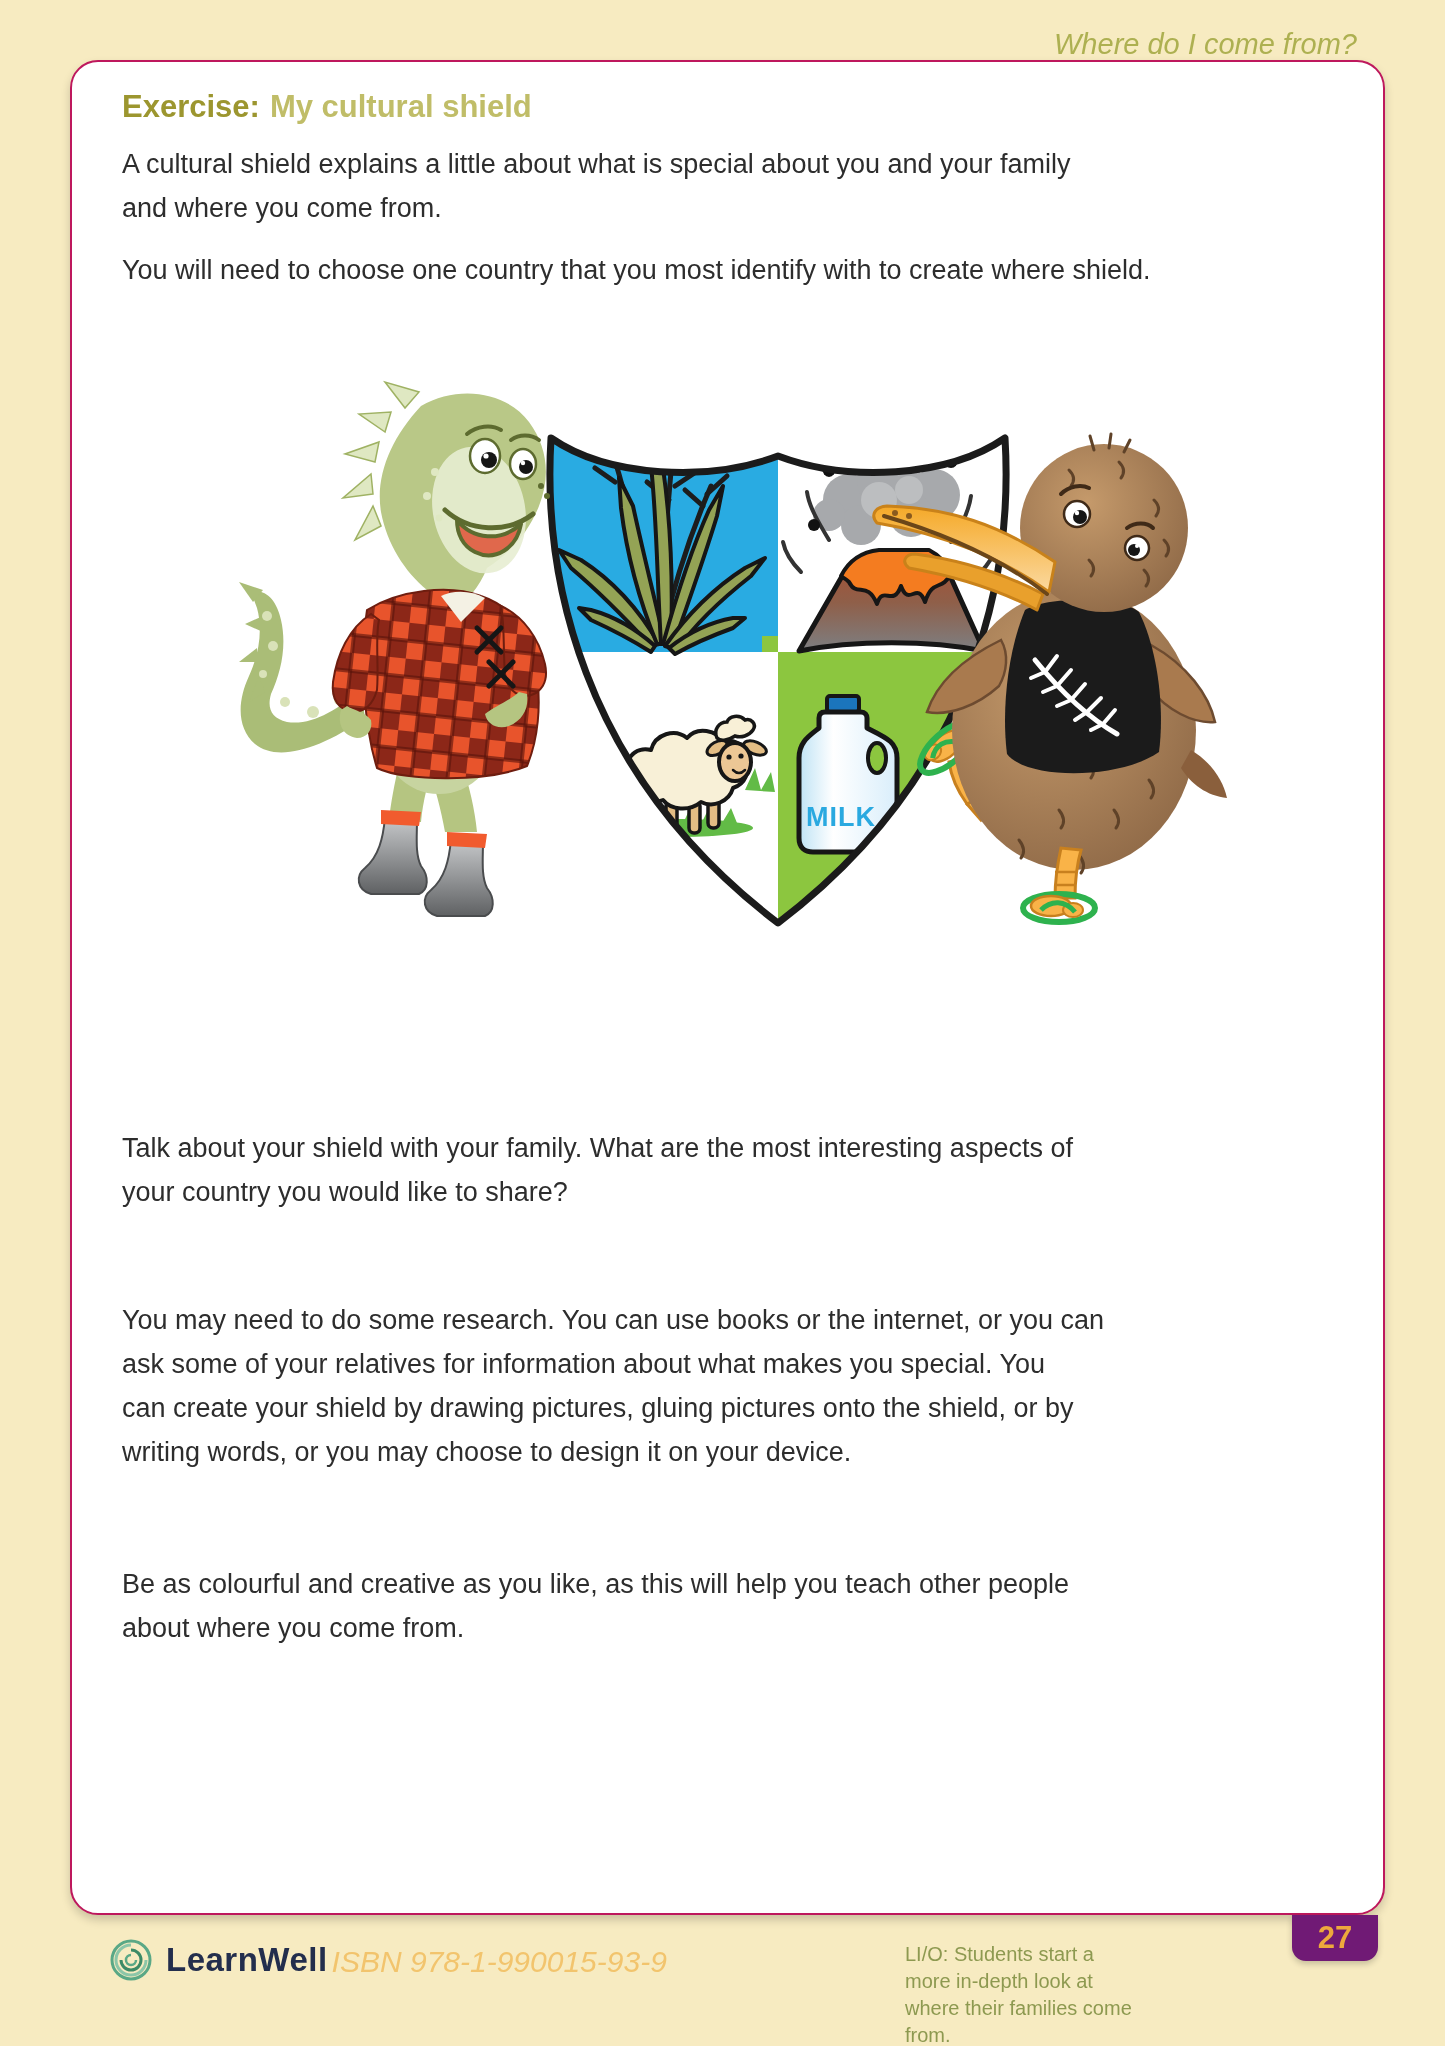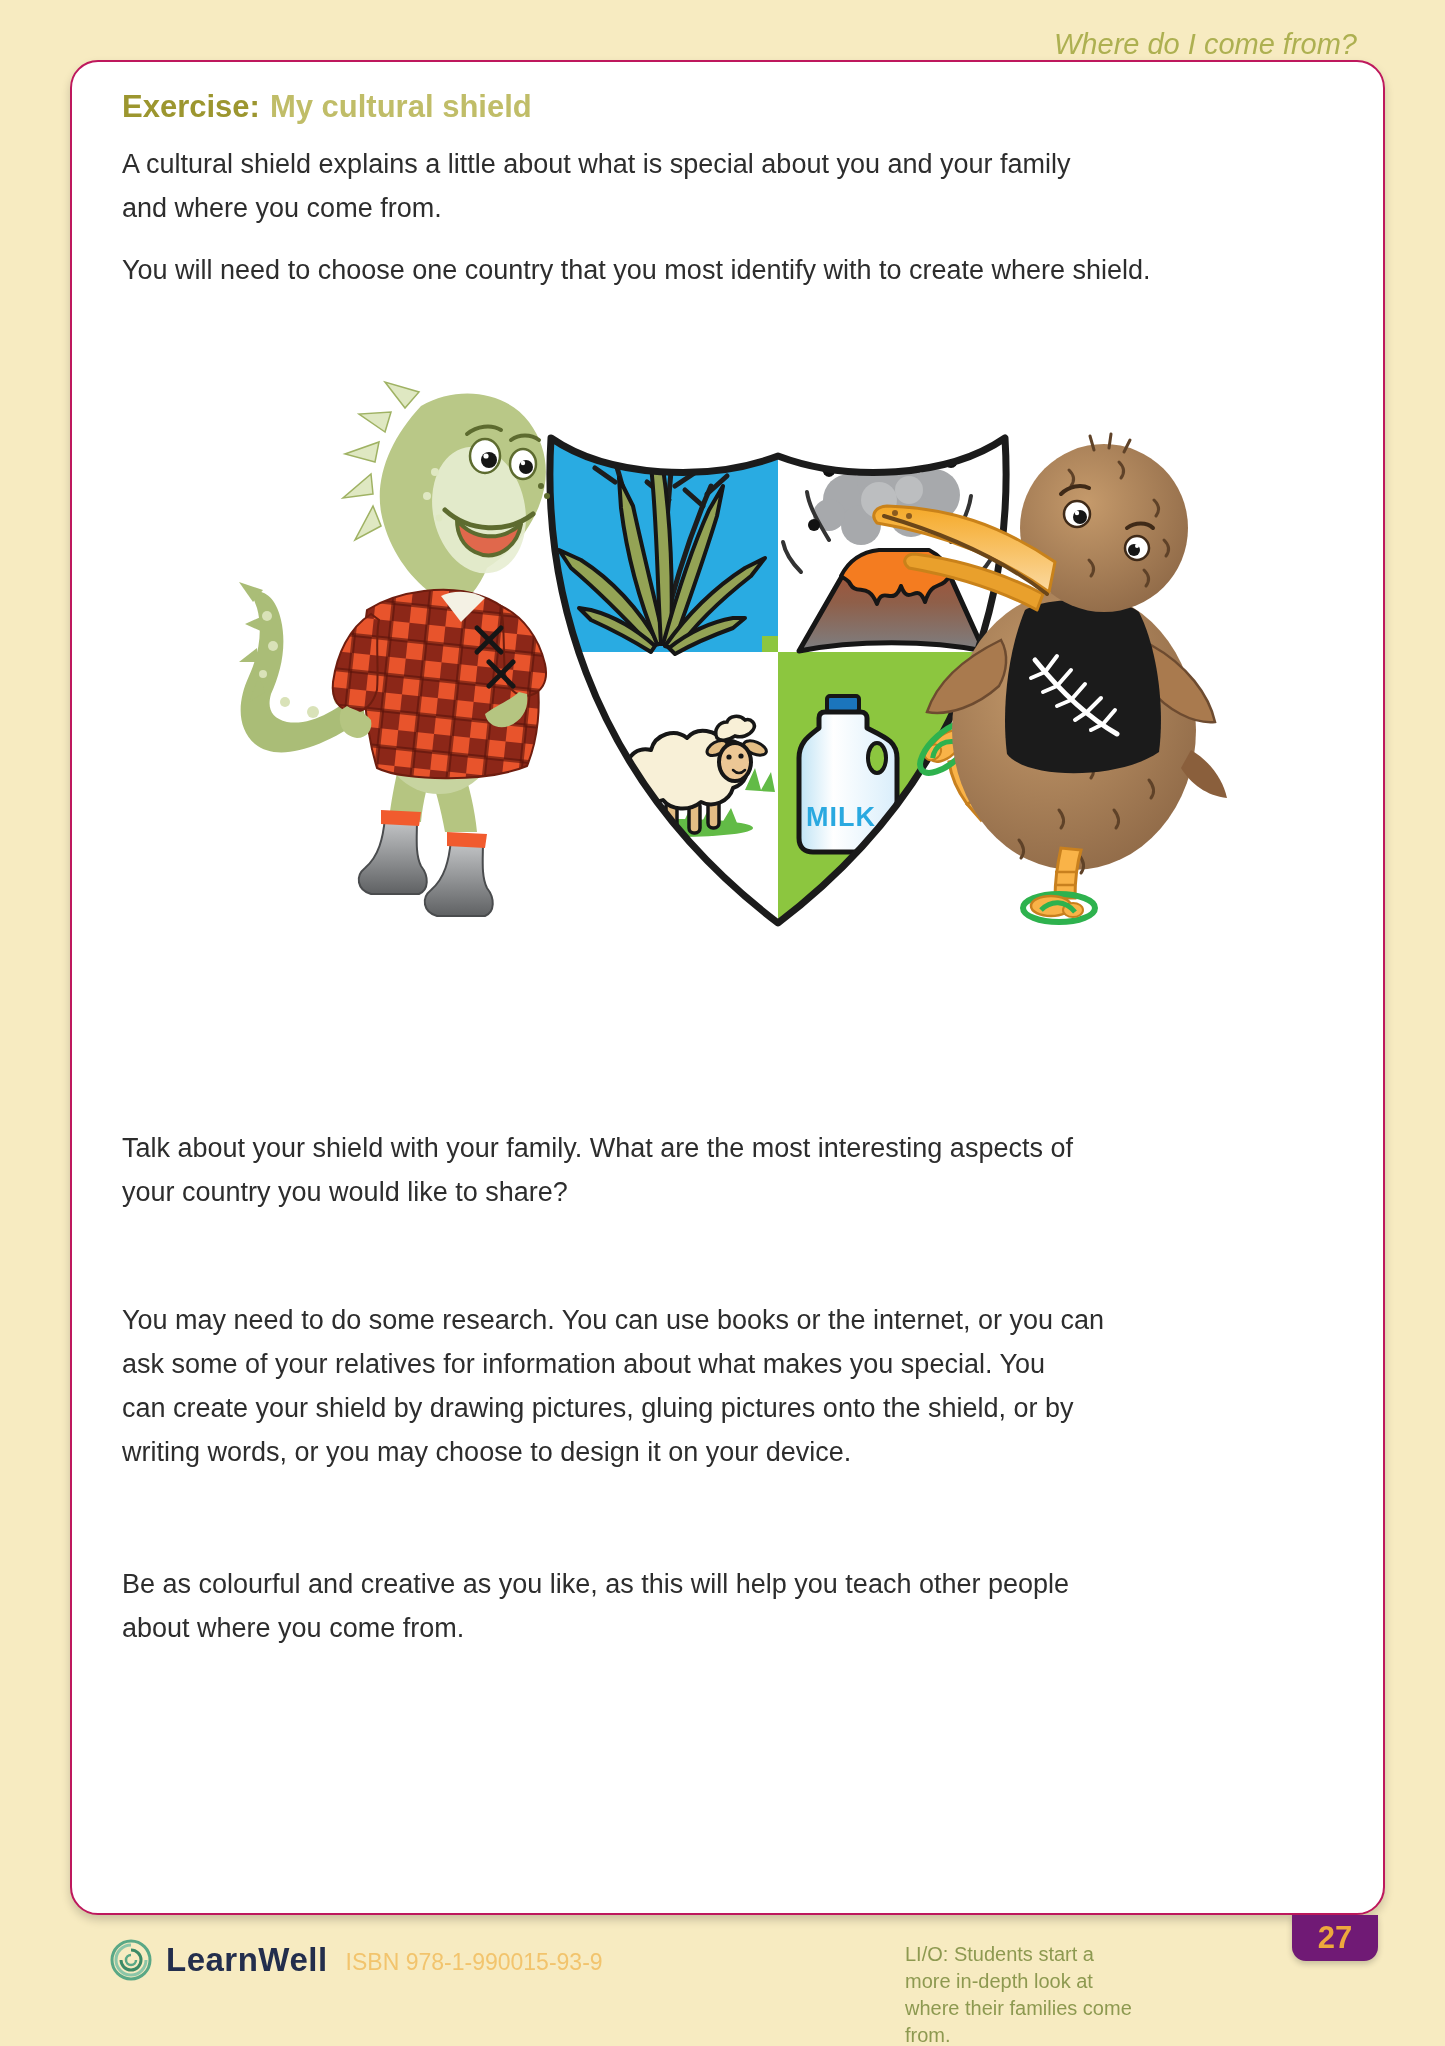--- a/index.html
+++ b/index.html
@@ -16,21 +16,21 @@
   p{margin:0;font-size:27px;line-height:44px;color:#2d2d2d;white-space:pre-line;}
   .p1{margin-top:16px;}
   .p2{margin-top:18px;}
   .illustration{display:block;margin:18px auto 0 auto;}
   .p3{margin-top:196px;}
   .p4{margin-top:84px;}
   .p5{margin-top:88px;}
   .footer{position:absolute;left:0;top:1915px;width:1145px;height:131px;}
   .brand-row{position:absolute;left:108px;top:22px;display:flex;align-items:center;}
   .brand-name{font-size:33px;font-weight:bold;color:#232e4d;margin-left:12px;letter-spacing:0.5px;}
-  .isbn{font-size:23px;color:#f2c46d;margin-left:18px;padding-top:4px;}
+  .isbn{font-size:30px;color:#f2c46d;margin-left:4px;padding-top:4px;font-style:italic;}
   .lio{position:absolute;left:905px;top:26px;font-size:20px;line-height:27px;
        color:#8d9950;white-space:pre-line;}
   .page-tab{position:absolute;left:1292px;top:0px;width:86px;height:46px;background:#701a75;
        border-radius:0 0 14px 14px;box-shadow:0 3px 6px rgba(0,0,0,0.2);
        display:flex;align-items:center;justify-content:center;}
   .page-tab span{font-size:31px;font-weight:600;color:#eda93c;}
 </style>
 </head>
 <body>
 

